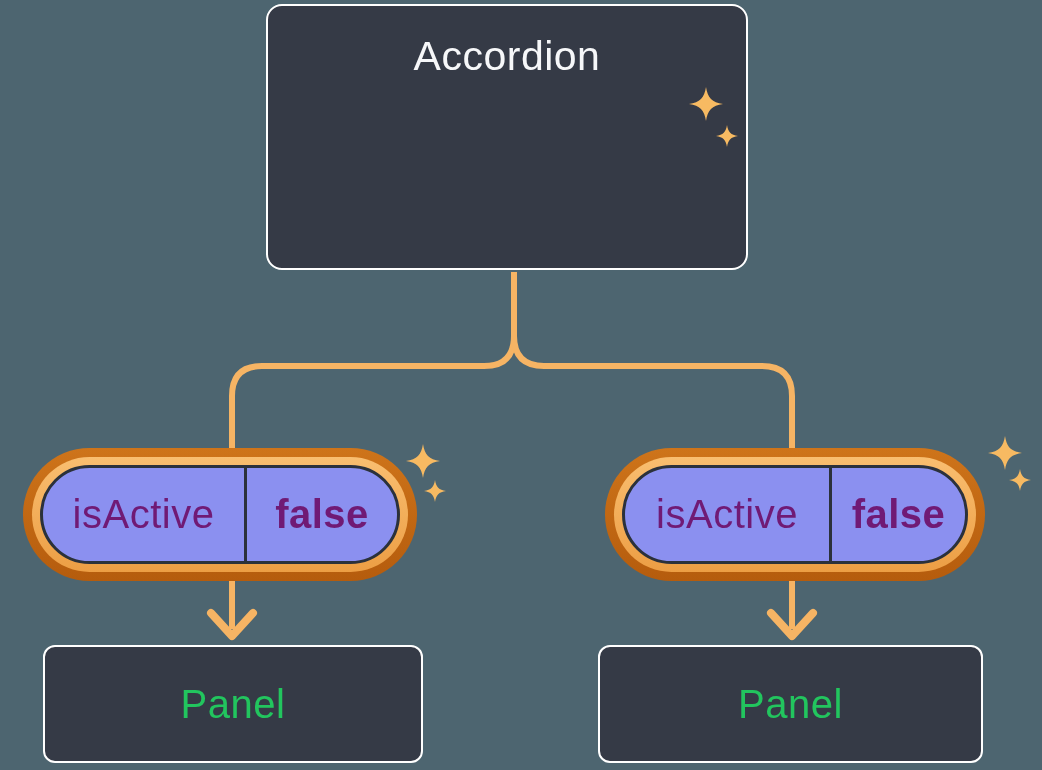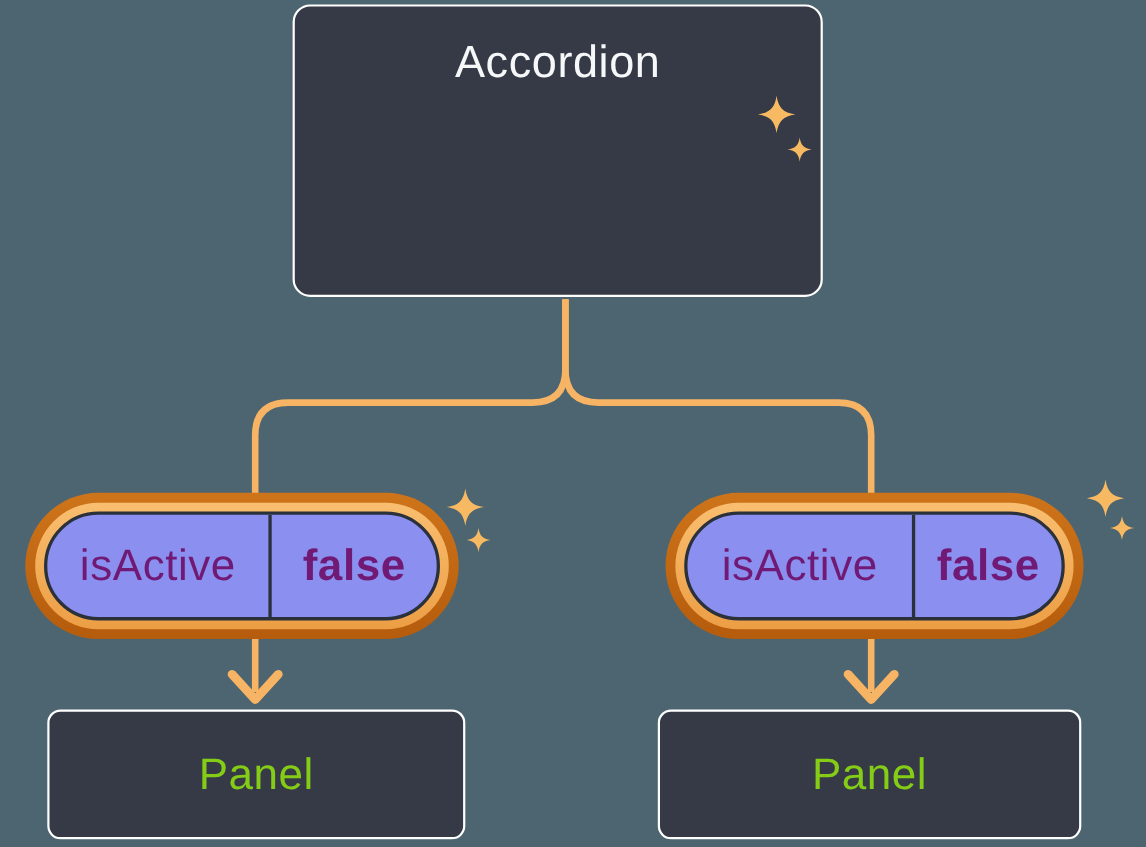--- a/index.html
+++ b/index.html
@@ -92,21 +92,21 @@
   .prop-pill-left .cell-value { width: 150px; }
   .prop-pill-right { left: 605px; top: 448px; width: 380px; height: 133px; }
   .prop-pill-right .cell-value { width: 133px; }
   .panel-card {
     border-radius: 12px;
     display: flex;
     align-items: center;
     justify-content: center;
     font-size: 40px;
     letter-spacing: 0.5px;
-    color: #84cc16;
+    color: #22c55e;
   }
   .panel-left  { left: 43px;  top: 645px; width: 380px; height: 118px; }
   .panel-right { left: 598px; top: 645px; width: 385px; height: 118px; }
 </style>
 </head>
 <body>
 
 <div class="stage">
 
   <svg class="wires" width="1042" height="770" viewBox="0 0 1042 770">

